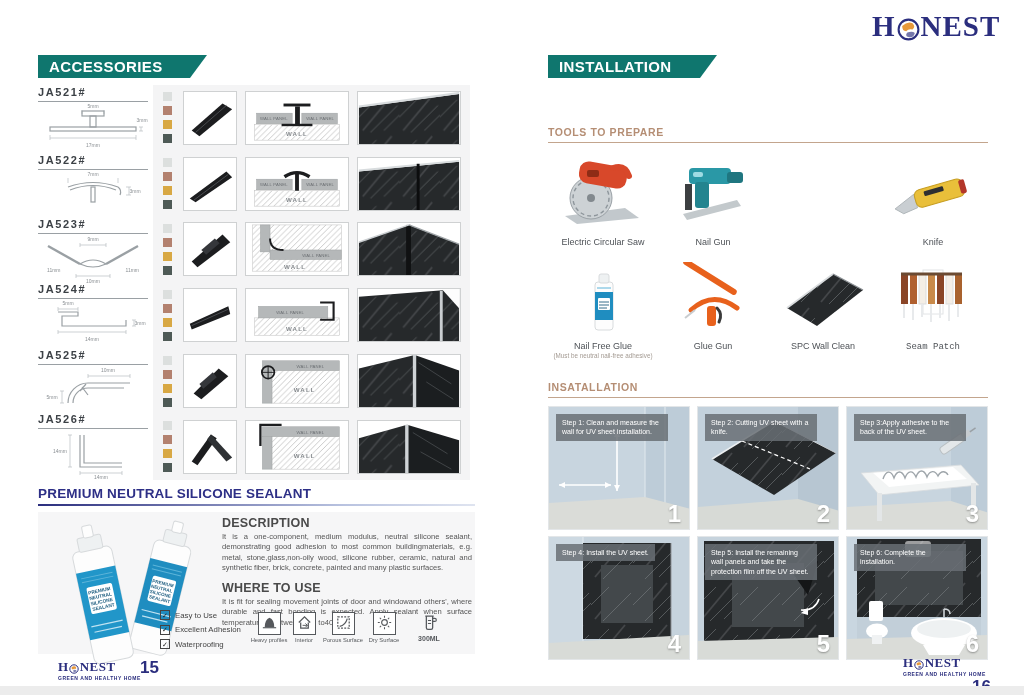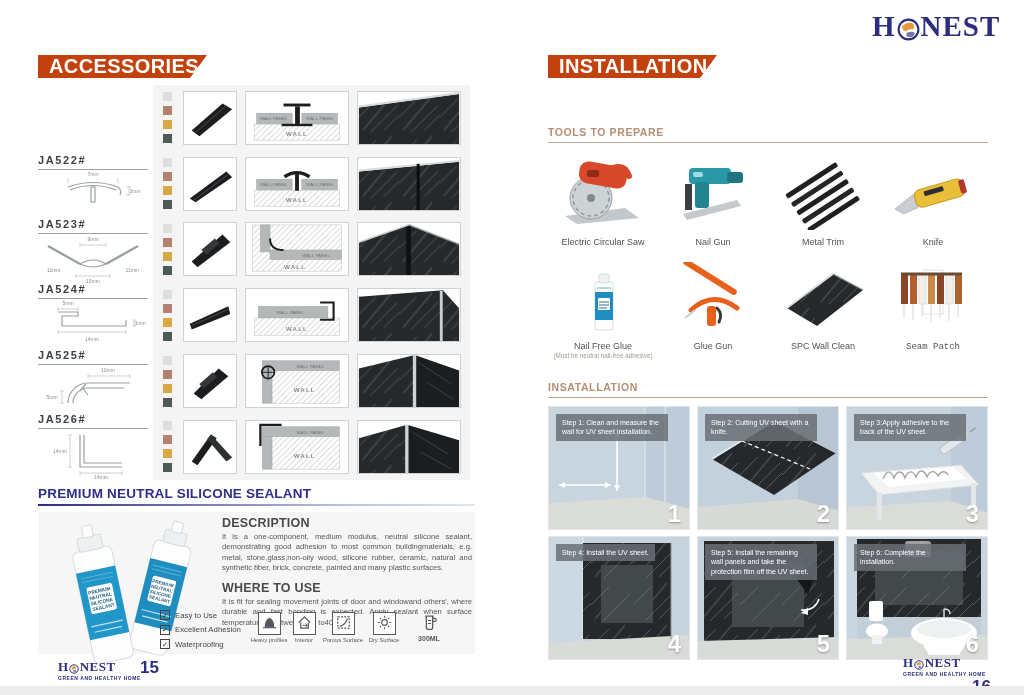--- a/index.html
+++ b/index.html
@@ -1,20 +1,20 @@
 <!DOCTYPE html>
 <html><head>
 <meta charset="utf-8">
 <style>
   html,body{margin:0;padding:0;background:#fff;}
   #canvas{position:relative;width:1024px;height:695px;background:#fff;overflow:hidden;
           font-family:"Liberation Sans",sans-serif;color:#333;}
   .abs{position:absolute;}
   
-  .banner{background:#c2410c;color:#fff;font-weight:bold;font-size:20px;letter-spacing:.4px;
+  .banner{background:#0f766e;color:#fff;font-weight:bold;font-size:15px;letter-spacing:.4px;
           height:23px;line-height:23px;padding-left:11px;
           clip-path:polygon(0 0,100% 0,calc(100% - 17px) 100%,0 100%);}
   
   .pcode{font-size:11px;font-weight:bold;color:#3c4146;letter-spacing:1.6px;}
   .prule{height:1px;background:#9aa0a4;}
   .dimtxt{font-size:5px;fill:#8b9094;}
   .pline{stroke:#9aa0a4;stroke-width:1.2;fill:none;}
   .pthick{stroke:#9aa0a4;stroke-width:2.4;fill:none;}
   .dline{stroke:#b8bdc1;stroke-width:.7;fill:none;}
   
@@ -82,20 +82,35 @@
         <rect width="6" height="6" fill="#ffffff"></rect>
         <path d="M0,6 L6,0" stroke="#c9c9c9" stroke-width="1"></path>
       </pattern>
     </defs>
   </svg>
 
   <div class="abs banner" style="left:38px;top:55px;width:158px;">
     <span>ACCESSORIES</span>
   </div>
 
+  <div class="abs" style="left:38px;top:86px;width:110px;">
+    <div class="pcode">JA521#</div>
+    <div class="prule" style="margin-top:3px;"></div>
+    <svg width="110" height="50" viewBox="0 0 110 50">
+      <text class="dimtxt" x="55" y="6" text-anchor="middle">5mm</text>
+      <path class="dline" d="M44,8 L44,12 M66,8 L66,12"></path>
+      <rect x="44" y="9" width="22" height="5" class="pline"></rect>
+      <rect x="52" y="14" width="6" height="11" class="pline"></rect>
+      <rect x="12" y="25" width="86" height="4" class="pline"></rect>
+      <path class="dline" d="M12,33 L12,38 M98,33 L98,38 M12,36 L98,36"></path>
+      <text class="dimtxt" x="55" y="45" text-anchor="middle">17mm</text>
+      <path class="dline" d="M101,25 L105,25 M101,29 L105,29 M103,25 L103,29"></path>
+      <text class="dimtxt" x="104" y="20" text-anchor="middle">3mm</text>
+    </svg>
+  </div>
 
   <div class="abs" style="left:38px;top:154px;width:110px;">
     <div class="pcode">JA522#</div>
     <div class="prule" style="margin-top:3px;"></div>
     <svg width="110" height="50" viewBox="0 0 110 50">
       <text class="dimtxt" x="55" y="6" text-anchor="middle">7mm</text>
       <path class="dline" d="M30,8 L30,13 M80,8 L80,13"></path>
       <path class="pline" d="M30,17 Q55,8 80,17"></path>
       <path class="pline" d="M32,20 Q55,11 78,20"></path>
       <rect x="53" y="17" width="4" height="15" class="pline"></rect>
@@ -509,32 +524,20 @@
     <svg width="96" height="72" viewBox="0 0 96 72">
       <polygon points="18,56 72,42 76,48 22,62" fill="#c3c9cc"></polygon>
       <rect x="24" y="10" width="42" height="16" rx="4" fill="#2a98a6"></rect>
       <rect x="62" y="14" width="16" height="11" rx="3" fill="#1f7680"></rect>
       <rect x="30" y="24" width="14" height="26" rx="3" fill="#23848f"></rect>
       <rect x="20" y="26" width="7" height="26" fill="#3c3f41"></rect>
       <rect x="28" y="14" width="10" height="5" rx="2" fill="#9fdbe3"></rect>
     </svg>
     <div class="tlabel">Nail Gun</div>
   </div>
-  <div class="tool" style="left:768px;top:158px;">
-    <svg width="96" height="72" viewBox="0 0 96 72">
-      <g transform="rotate(-33 48 36)">
-        <rect x="16" y="16" width="60" height="5" rx="1.5" fill="#1e1f21"></rect>
-        <rect x="16" y="26" width="60" height="5" rx="1.5" fill="#242527"></rect>
-        <rect x="16" y="36" width="60" height="5" rx="1.5" fill="#1e1f21"></rect>
-        <rect x="16" y="46" width="60" height="5" rx="1.5" fill="#242527"></rect>
-        <rect x="16" y="56" width="60" height="5" rx="1.5" fill="#1e1f21"></rect>
-      </g>
-    </svg>
-    <div class="tlabel">Metal Trim</div>
-  </div>
   <div class="tool" style="left:548px;top:262px;">
     <svg width="96" height="72" viewBox="0 0 96 72">
       <rect x="40" y="20" width="18" height="48" rx="3" fill="#fdfdfd" stroke="#d8dbdd"></rect>
       <rect x="40" y="30" width="18" height="28" fill="#1f8dc0"></rect>
       <rect x="43" y="36" width="12" height="12" rx="1" fill="#fff"></rect>
       <path d="M44,40 h10 M44,43 h10 M44,46 h8" stroke="#1f5e80" stroke-width=".9"></path>
       <rect x="44" y="12" width="10" height="9" rx="2" fill="#eef1f2" stroke="#d8dbdd"></rect>
       <path d="M42,26 h14" stroke="#5db4d9" stroke-width="1"></path>
     </svg>
     <div class="tlabel">Nail Free Glue</div>

